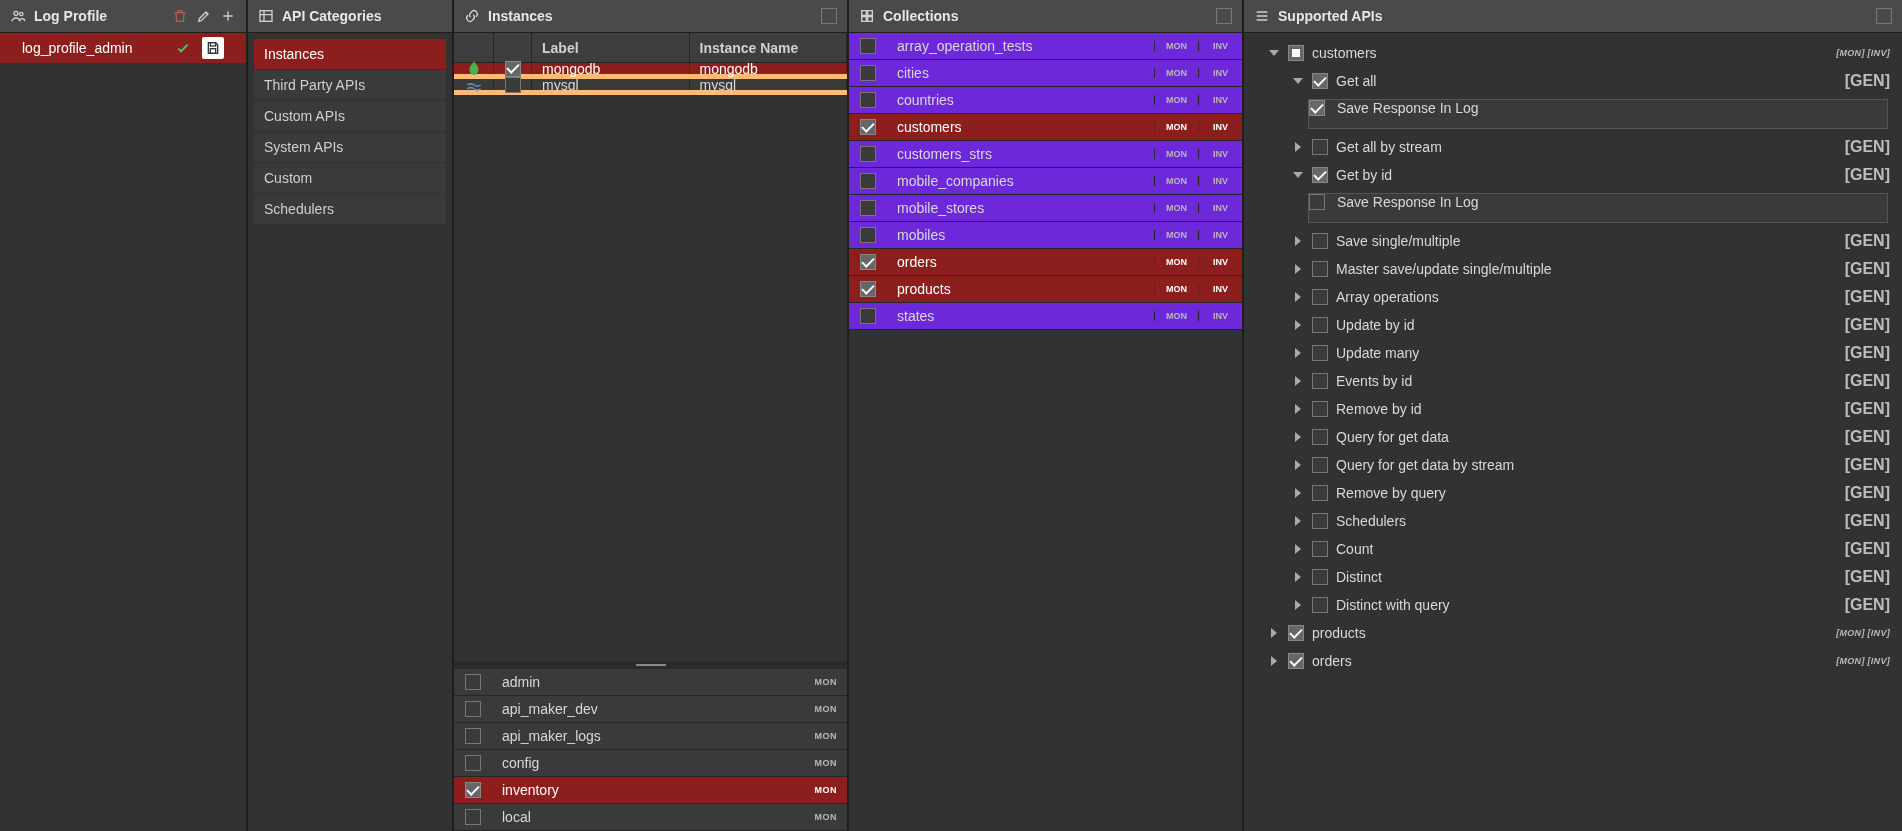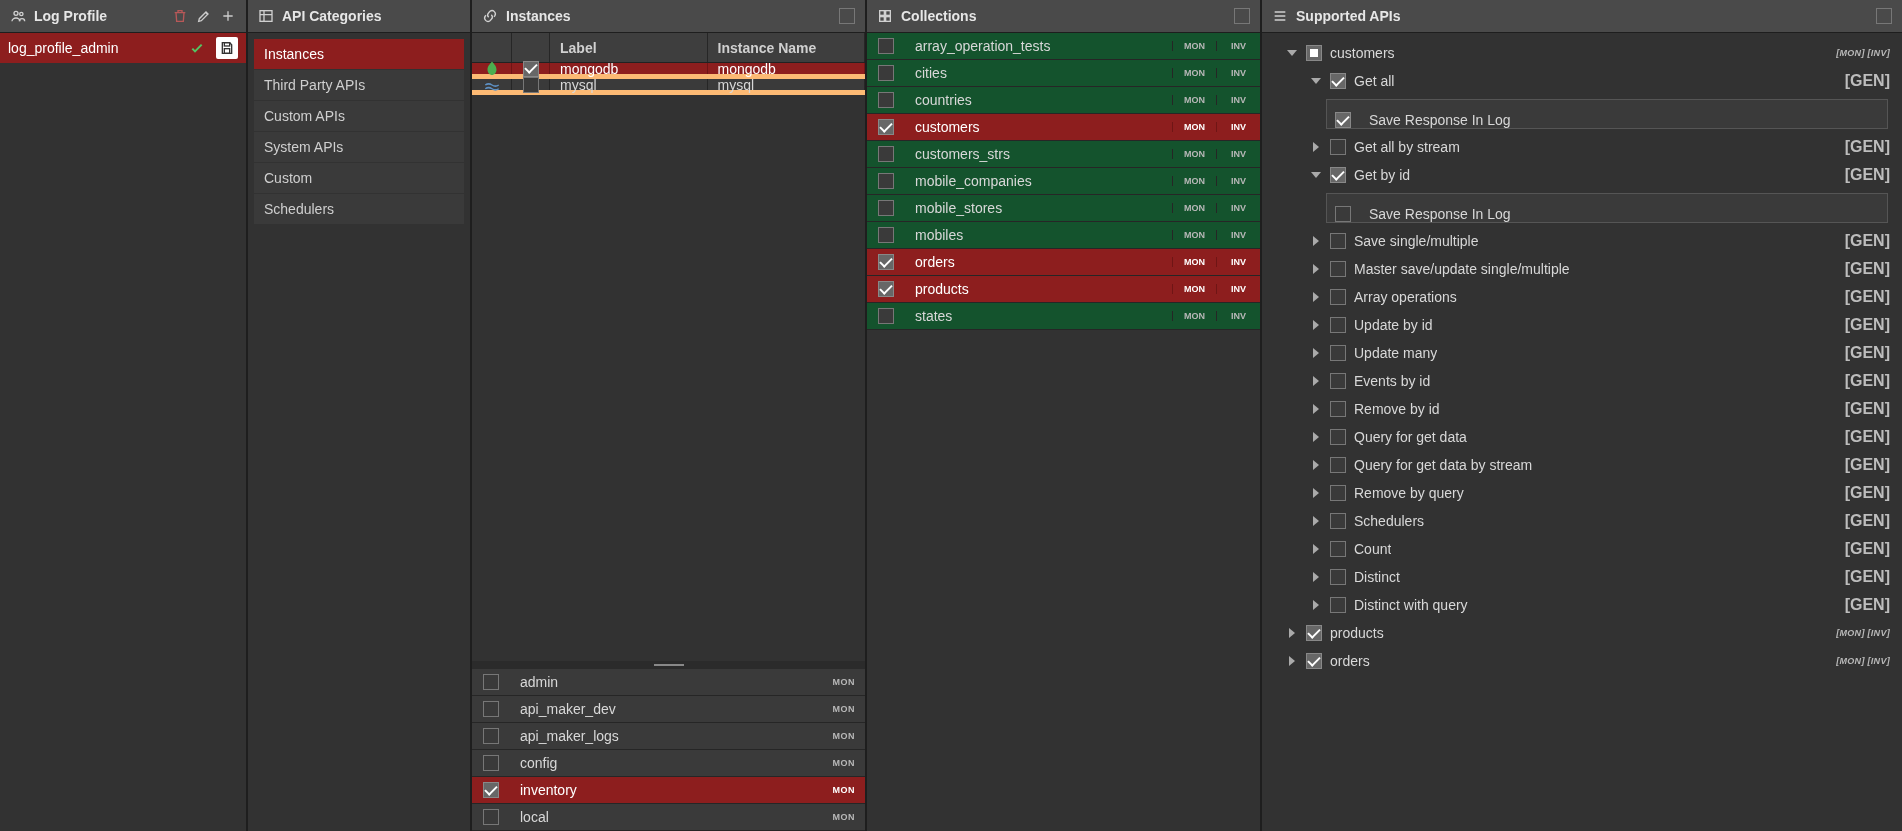--- a/index.html
+++ b/index.html
@@ -65,21 +65,21 @@
   .checkbox.header-cb {
     background: #4a4a4a;
   }
 
   
   .lp-row {
     display: flex;
     align-items: center;
     background: #8d1e1e;
     height: 30px;
-    padding: 0 8px;
+    padding: 0 22px;
     gap: 10px;
     color: #fff;
   }
   .lp-row .spacer { flex:1; }
   .lp-icon { width:18px; height:18px; display:flex; align-items:center; justify-content:center; cursor:pointer; }
   .lp-icon.save { background:#fff; border-radius:2px; color:#333; width:22px; height:22px; }
   .lp-icon svg { width:16px; height:16px; stroke: currentColor; fill: currentColor; }
   .check-green svg { stroke:#53c463; fill:none; stroke-width:3; }
 
   .hdr-trash svg { stroke:#b85858; fill:none; }
@@ -160,21 +160,21 @@
     min-width: 30px;
     text-align: center;
     color: #b8b8b8;
     border-radius: 2px;
   }
   .db-row.selected .badge, .coll-row.selected .badge { color:#fff; }
 
   
   .coll-row {
     display:flex; height:27px; align-items:center;
-    background:#14532d; border-bottom:1px solid #262626;
+    background:#6d28d9; border-bottom:1px solid #262626;
     cursor:pointer;
   }
   .coll-row.selected { background:#8d1e1e; color:#fff; }
   .coll-cb { width:38px; display:flex; justify-content:center; }
   .coll-name { flex:1; padding:0 10px; }
   .coll-badges { display:flex; }
   .coll-badges .bcell {
     width:44px;
     border-left:1px solid #262626;
     display:flex; align-items:center; justify-content:center;
@@ -198,24 +198,24 @@
     content:""; border-top:6px solid #aaa; border-left:5px solid transparent; border-right:5px solid transparent;
   }
   .tree-row .spacer { flex:1; }
   .gen-badge { font-size:16px; color:#bdbdbd; font-weight:600; padding-right:4px; }
   .mini-badges { font-size:9px; font-style:italic; color:#b8b8b8; font-weight:700; letter-spacing:0.3px; padding-right:4px; }
 
   .indent-1 { padding-left: 16px; }
   .indent-2 { padding-left: 40px; }
 
   .save-resp {
-    display:flex; align-items:flex-end; gap:18px;
+    display:flex; align-items:flex-start; gap:12px;
     border:1px solid #555; height:30px;
     margin: 4px 6px 4px 56px;
-    padding: 0 8px;
+    padding: 0 0;
     background:#3a3a3a;
   }
 
   .label-txt { white-space:nowrap; overflow:hidden; text-overflow:ellipsis; }
 </style>
 </head>
 <body>
 
 <div class="app">
 
@@ -258,21 +258,21 @@
       <span class="lp-icon save">
         <svg viewBox="0 0 24 24">
             <path d="M5 4h11l3 3v13H5z" fill="none" stroke="#333" stroke-width="2"></path>
             <rect x="8" y="4" width="8" height="5" fill="none" stroke="#333" stroke-width="2"></rect>
             <rect x="8" y="13" width="8" height="7" fill="none" stroke="#333" stroke-width="2"></rect>
           </svg>
       </span>
     </div>
   </div>
 
-  <div class="panel" style="width:224px;">
+  <div class="panel" style="width:206px;">
     <div class="panel-header">
       <span class="hdr-icon">
         <svg viewBox="0 0 24 24">
             <rect x="3" y="4" width="18" height="16"></rect>
             <path d="M3 10h18M9 4v16"></path>
           </svg>
       </span>
       <span class="title">API Categories</span>
     </div>
     <div class="cat-list" id="cat-list">

